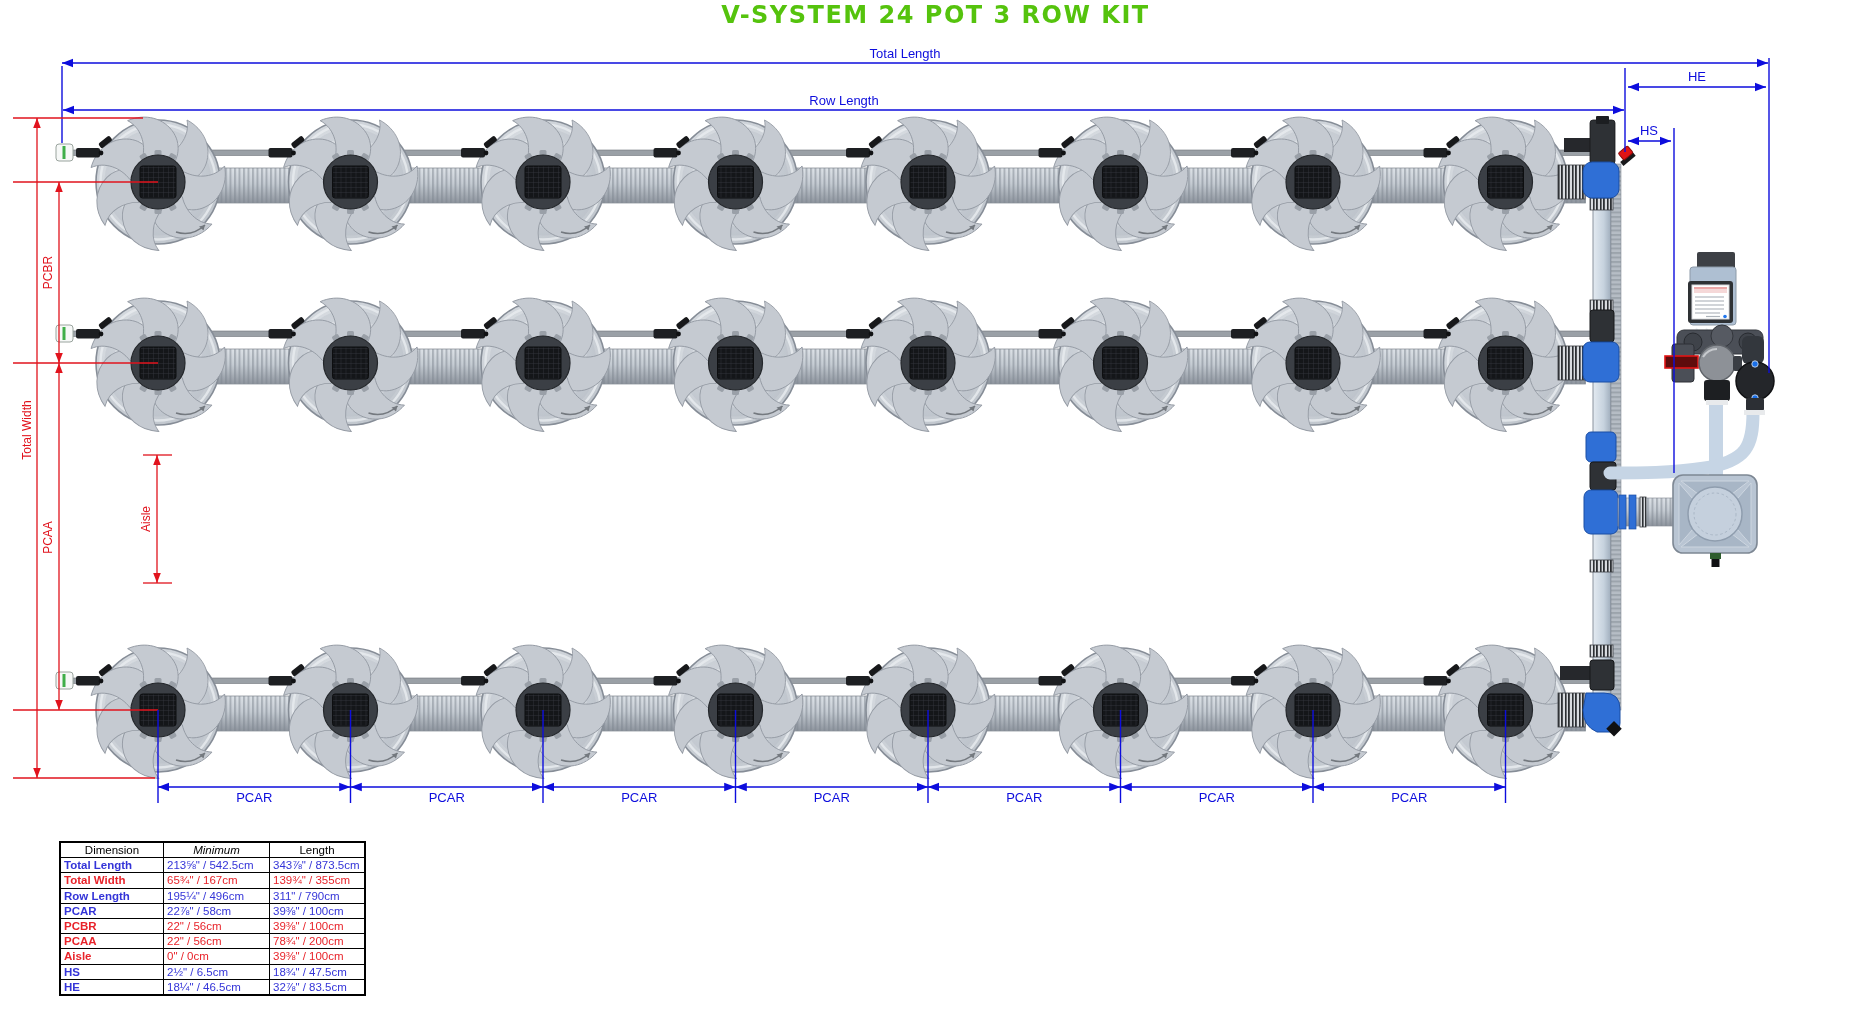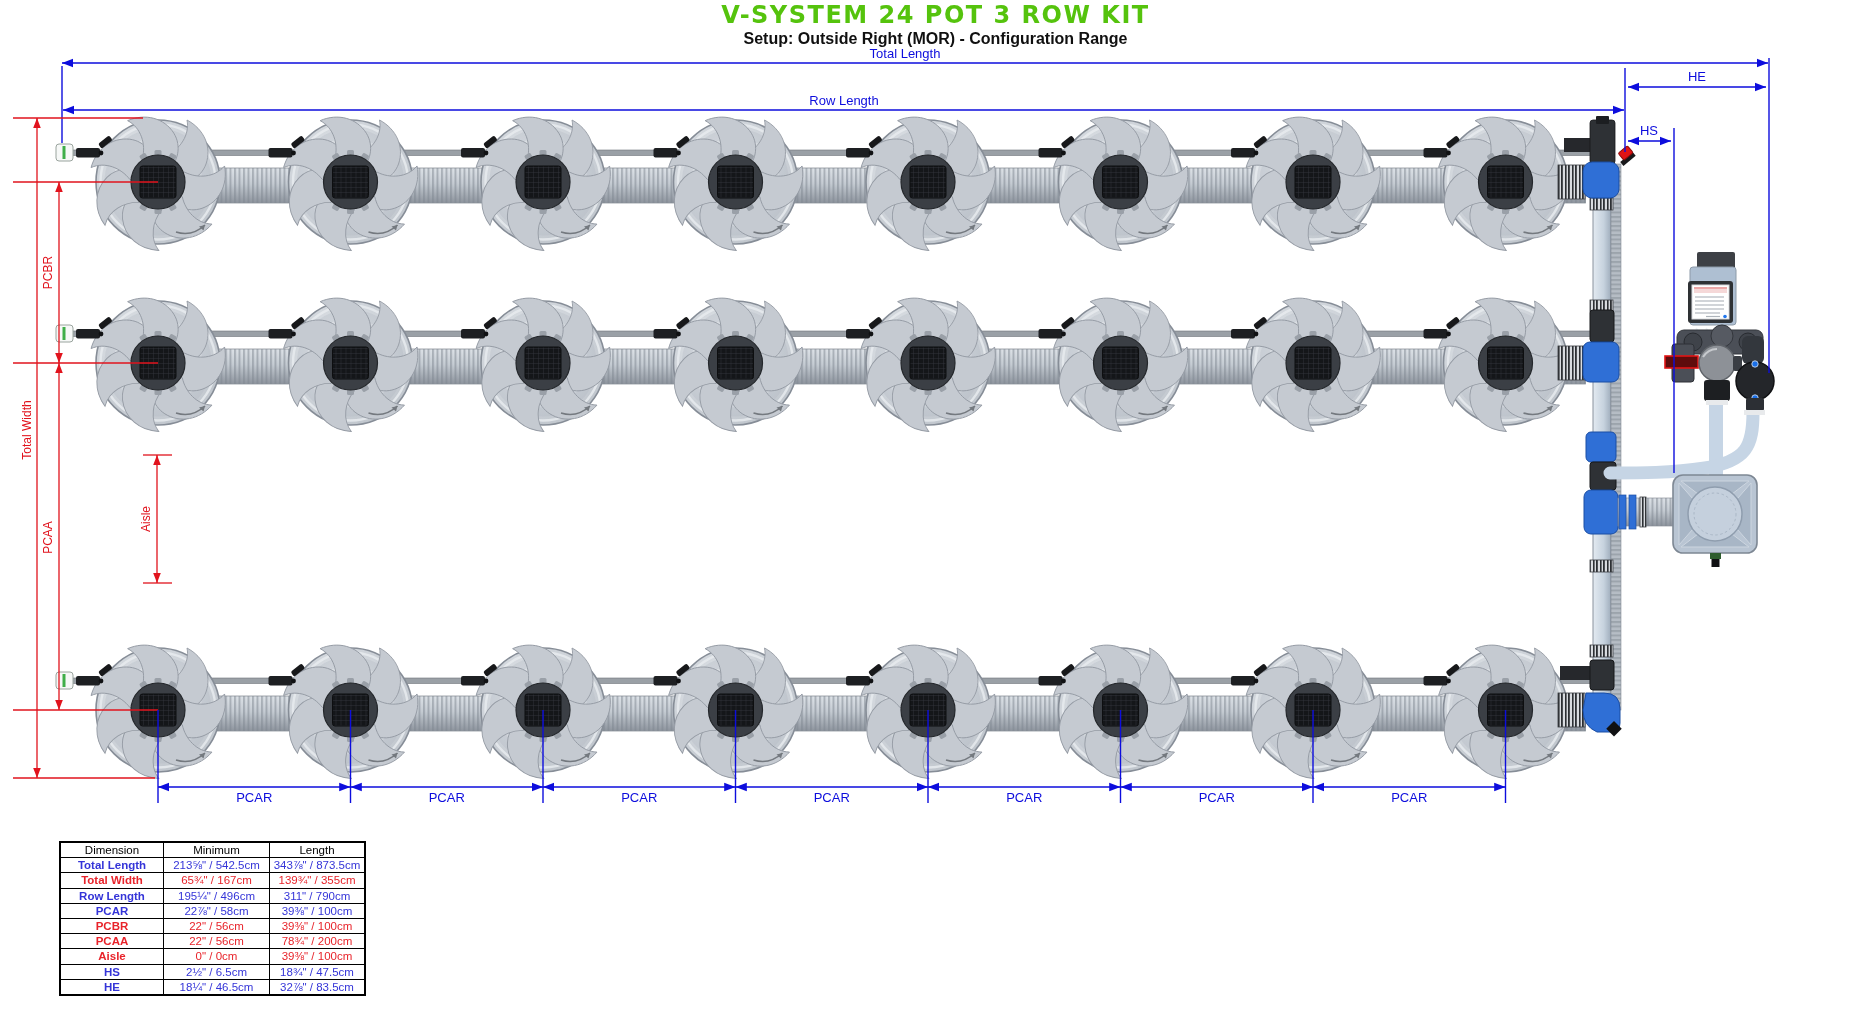--- a/index.html
+++ b/index.html
@@ -10,37 +10,36 @@
           font-family:"DejaVu Sans",sans-serif;}
   .hdr h2{margin:1px 0 0 0;font-size:16px;font-weight:bold;color:#101010;}
   svg.diagram{position:absolute;left:0;top:0;}
   .lB{stroke:#0d0ddd;stroke-width:1.4;fill:none;}
   .lR{stroke:#e1131d;stroke-width:1.3;fill:none;}
   .tB{fill:#0d0ddd;font-size:13px;font-family:"Liberation Sans",sans-serif;}
   .tR{fill:#e1131d;font-size:12px;font-family:"Liberation Sans",sans-serif;}
   .thinpipe{fill:#9aa0a6;stroke:#6f747a;stroke-width:0.6;}
   .metal{fill:url(#metalBands);stroke:#3a3d41;stroke-width:0.8;}
   .dimtable{position:absolute;left:59px;top:841px;border-collapse:collapse;background:#fff;
-            font-size:11.5px;text-align:center;color:#000;table-layout:fixed;}
+            font-size:11.5px;color:#000;table-layout:fixed;}
   .dimtable th,.dimtable td{border:1px solid #000;padding:0 3px;height:14.2px;line-height:1.05;
             overflow:hidden;white-space:nowrap;}
   .dimtable{border:2px solid #000;}
   .dimtable th{font-weight:normal;}
-  .c0{width:96px;} .c1{width:99px;} .c2{width:88px;}
+  .c0{width:96px;} .c1{width:99px;font-style:italic;} .c2{width:88px;}
   .blue{color:#3434d8;} .red{color:#e8232a;}
   .nm{font-weight:bold;}
 </style>
 </head>
 <body>
 
 <div class="page">
 
   <div class="hdr">
     <h1>V-SYSTEM 24 POT 3 ROW KIT</h1>
-    <h2>Setup: Outside Right (MOR) - Configuration Range</h2>
   </div>
 
   <svg class="diagram" width="1871" height="1032" viewBox="0 0 1871 1032">
     <defs>
       <radialGradient id="gPot" cx="0.42" cy="0.4" r="0.75">
         <stop offset="0" stop-color="#e9ecef"></stop>
         <stop offset="0.55" stop-color="#cfd4da"></stop>
         <stop offset="0.85" stop-color="#bfc5cc"></stop>
         <stop offset="1" stop-color="#a7adb6"></stop>
       </radialGradient>

